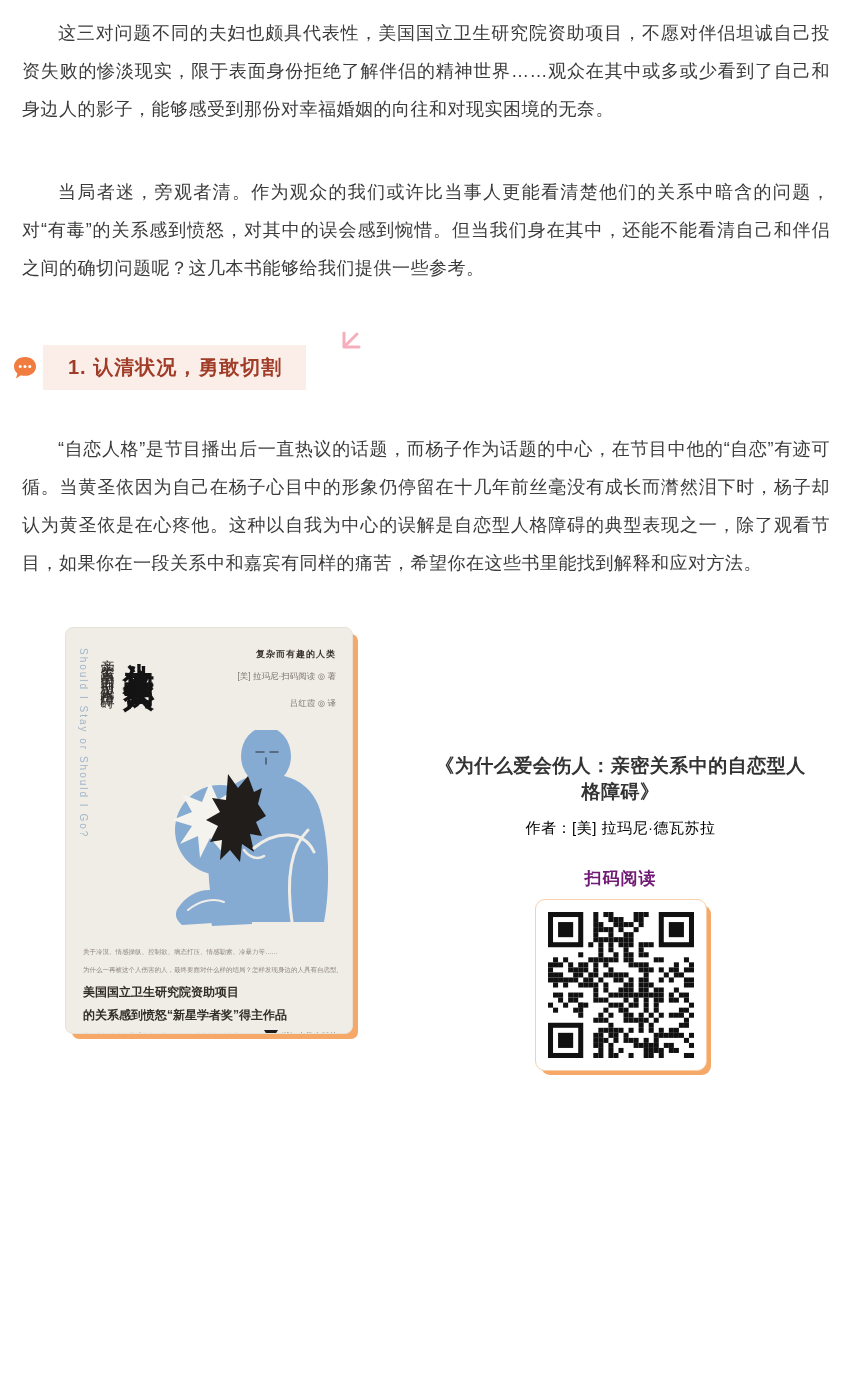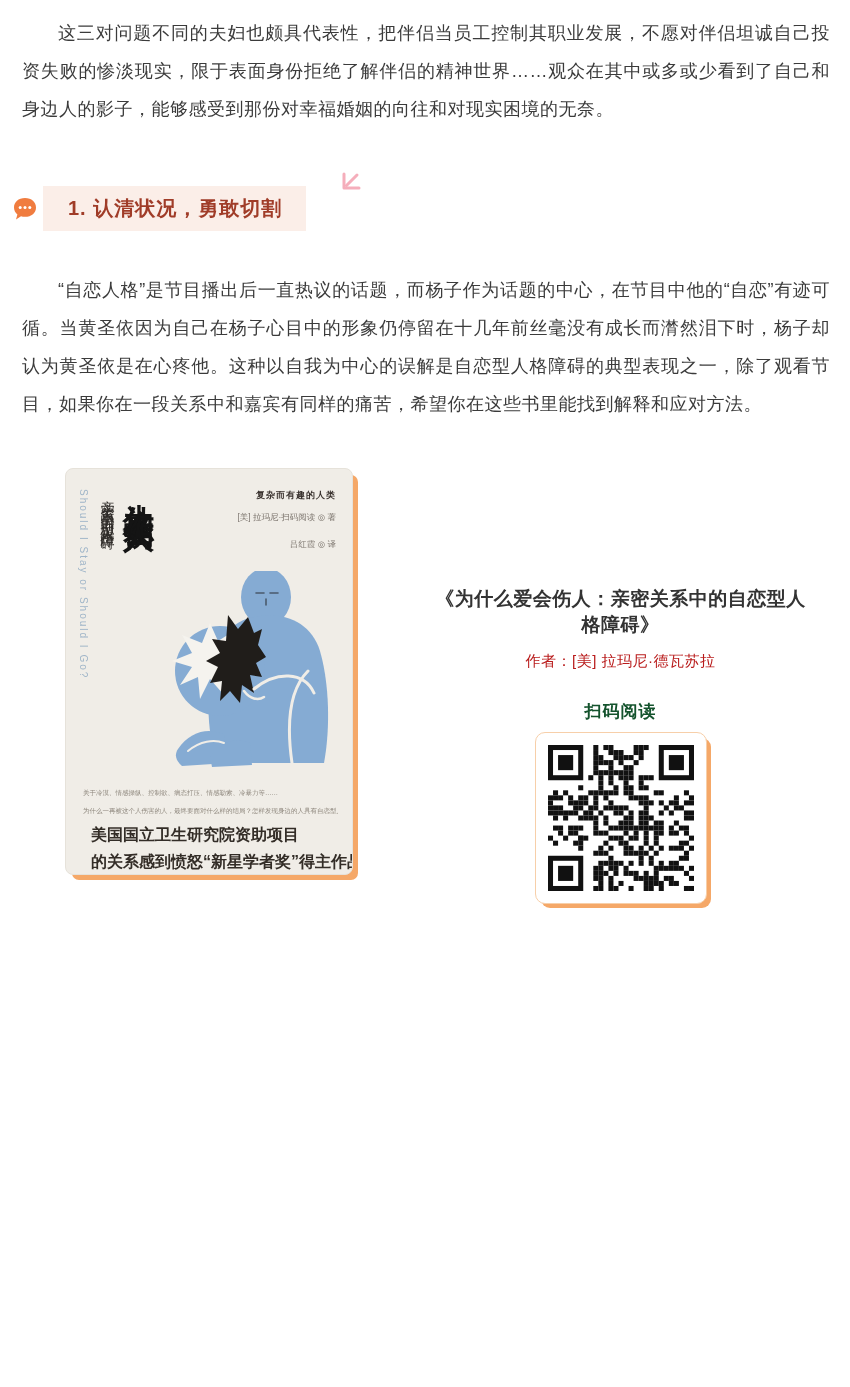--- a/index.html
+++ b/index.html
@@ -54,49 +54,50 @@
     font-size:9px;font-weight:bold;color:#38312d;letter-spacing:1px;text-align:right;
   }
   .cover-author,.cover-translator{
     position:absolute;right:16px;font-size:8.5px;color:#7c756e;
   }
   .cover-author{top:43px;}
   .cover-translator{top:70px;}
   .cover-figure{position:absolute;left:92px;top:102px;}
   .cover-blurbs{position:absolute;left:17px;right:14px;top:320px;}
   .blurb-tiny{font-size:6.5px;color:#8d867c;margin:0 0 9px 0;white-space:nowrap;overflow:hidden;}
-  .blurb-bold{font-size:16px;font-weight:bold;color:#332d27;margin:0 0 6px 8px;white-space:nowrap;}
+  .blurb-bold{font-size:12px;font-weight:bold;color:#332d27;margin:0 0 6px 0;white-space:nowrap;}
   .cover-bottom-row{display:flex;align-items:flex-end;justify-content:space-between;margin-top:4px;}
   .publisher{display:flex;align-items:center;gap:4px;}
   .publisher-triangle{
     width:0;height:0;border-left:7px solid transparent;
     border-right:7px solid transparent;border-top:11px solid #1c1c1c;
   }
   .publisher-name{font-size:7px;color:#3a3a3a;letter-spacing:1px;}
   
   .book-info-col{width:415px;margin-left:auto;padding-top:118px;text-align:center;}
   .book-title{
     font-size:19px;font-weight:bold;color:#333;line-height:26px;
-    width:372px;margin:0 auto;letter-spacing:.5px;
-  }
-  .book-author{font-size:15px;color:#b91c1c;margin-top:14px;letter-spacing:.5px;}
-  .scan-label{font-size:17px;font-weight:bold;color:#14532d;margin-top:29px;letter-spacing:1px;}
+    width:372px;margin:8px auto;letter-spacing:.5px;
+  }
+  .book-author{font-size:15px;color:#000000;margin-top:14px;letter-spacing:.5px;}
+  .scan-label{font-size:17px;font-weight:bold;color:#701a75;margin-top:29px;letter-spacing:1px;}
   .qr-box{
     width:172px;height:172px;margin:9px auto 0;background:#fff;
     border:1px solid #f7cfa9;border-radius:10px;
     box-shadow:5px 5px 0 -1px #f5a868;
     display:flex;align-items:center;justify-content:center;box-sizing:border-box;
   }
 </style>
 </head>
 <body>
 
 <div class="content">
 
-  <p class="body-text">这三对问题不同的夫妇也颇具代表性，把伴侣当员工控制其职业发展，不愿对伴侣坦诚自己投资失败的惨淡现实，限于表面身份拒绝了解伴侣的精神世界……观众在其中或多或少看到了自己和身边人的影子，能够感受到那份对幸福婚姻的向往和对现实困境的无奈。</p>
+  <p class="body-text">这三对问题不同的夫妇也颇具代表性，美国国立卫生研究院资助项目，不愿对伴侣坦诚自己投资失败的惨淡现实，限于表面身份拒绝了解伴侣的精神世界……观众在其中或多或少看到了自己和身边人的影子，能够感受到那份对幸福婚姻的向往和对现实困境的无奈。</p>
+  <p class="body-text">当局者迷，旁观者清。作为观众的我们或许比当事人更能看清楚他们的关系中暗含的问题，对“有毒”的关系感到愤怒，对其中的误会感到惋惜。但当我们身在其中，还能不能看清自己和伴侣之间的确切问题呢？这几本书能够给我们提供一些参考。</p>
 
   <div class="section-heading-row">
     <span class="bubble-icon">
       <svg width="26" height="26" viewBox="0 0 26 26">
         <path d="M13 2 C19.6 2 24 6.2 24 11.4 C24 16.6 19.6 20.8 13 20.8 C11.6 20.8 10.2 20.6 9 20.2 L4 23.5 L5.4 18.4 C3.3 16.6 2 14.2 2 11.4 C2 6.2 6.4 2 13 2 Z" fill="#f07c3f"></path>
         <circle cx="8.2" cy="11.4" r="1.5" fill="#ffffff"></circle>
         <circle cx="13" cy="11.4" r="1.5" fill="#ffffff"></circle>
         <circle cx="17.8" cy="11.4" r="1.5" fill="#ffffff"></circle>
       </svg>
     </span>

